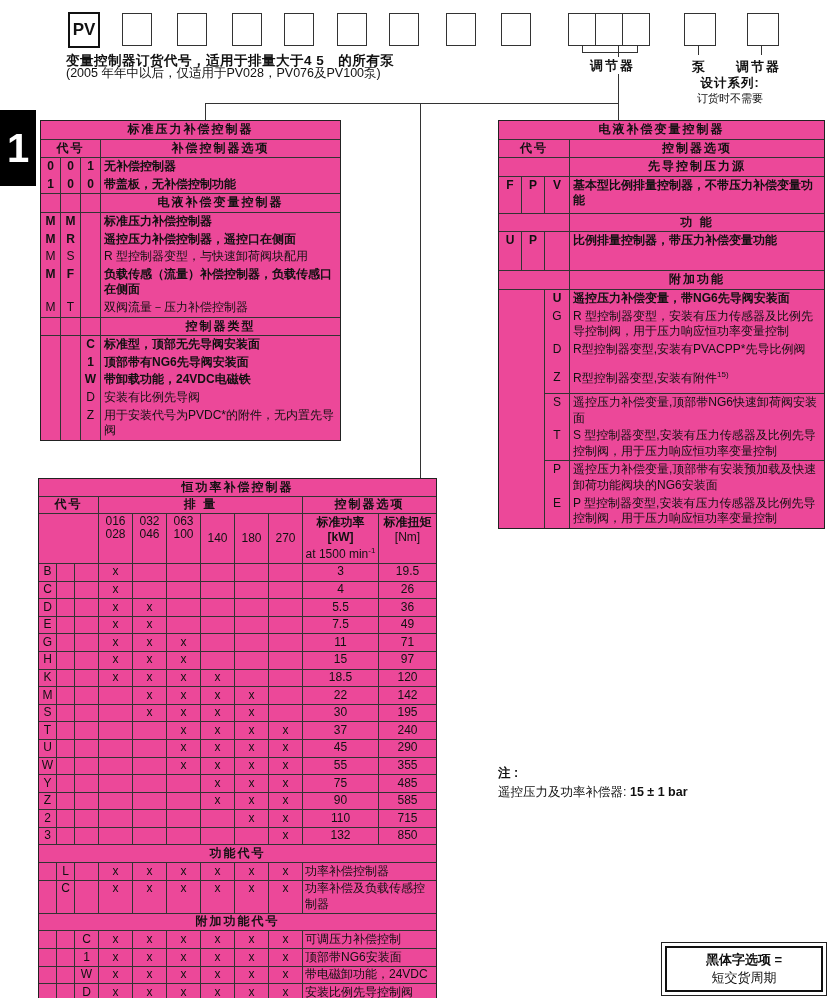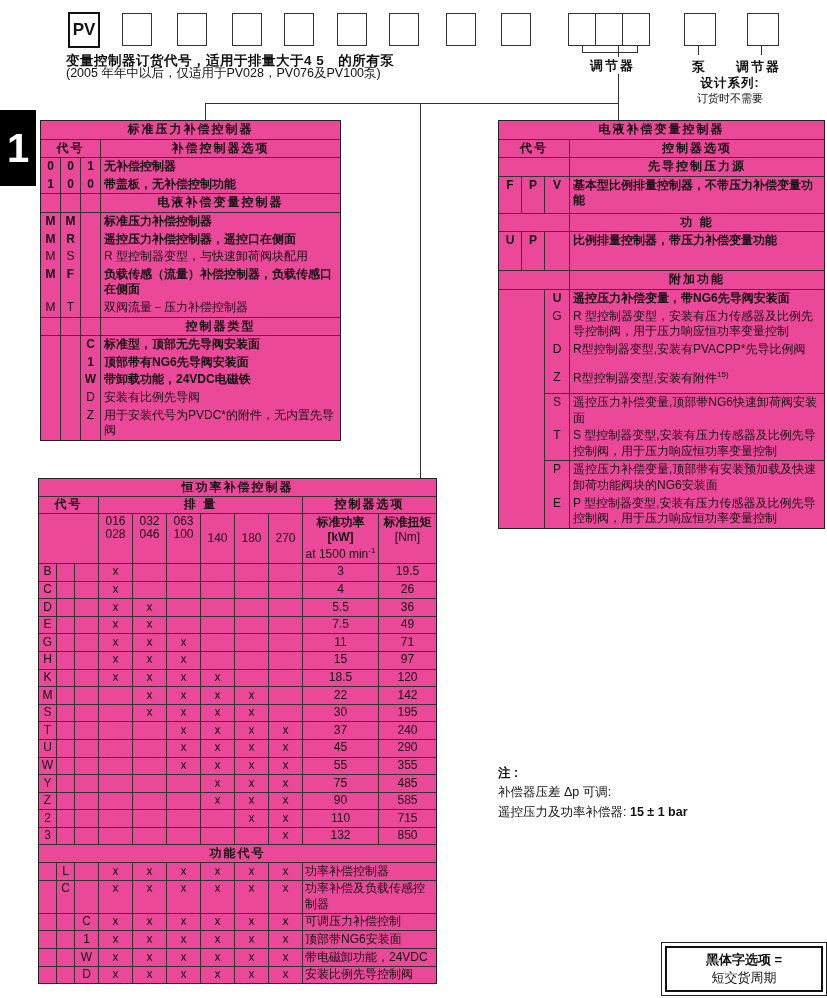--- a/index.html
+++ b/index.html
@@ -537,20 +537,23 @@
           <td></td>
           <td class="cc">x</td>
           <td class="cc">x</td>
           <td class="cc">x</td>
           <td class="cc">x</td>
           <td class="cc">x</td>
           <td class="cc">x</td>
           <td colspan="2" class="desc">功率补偿及负载传感控制器</td>
         </tr>
     <tr>
+          <td colspan="11" class="hdr">附加功能代号</td>
+        </tr>
+    <tr>
           <td></td>
           <td></td>
           <td class="cc">C</td>
           <td class="cc">x</td>
           <td class="cc">x</td>
           <td class="cc">x</td>
           <td class="cc">x</td>
           <td class="cc">x</td>
           <td class="cc">x</td>
           <td colspan="2" class="desc">可调压力补偿控制</td>
@@ -590,21 +593,20 @@
           <td class="cc">x</td>
           <td class="cc">x</td>
           <td colspan="2" class="desc">安装比例先导控制阀</td>
         </tr>
 
   </tbody>
     </table>
 
   <div class="notes">
     <div class="b">注 :</div>
-    <div>补偿器压差 Δp 可调:</div>
     <div><span>遥控压力及功率补偿器: </span><span class="b">15 ± 1 bar</span></div>
   </div>
 
   <div class="legend-outer">
     <div class="legend-inner">
       <div class="b">黑体字选项 =</div>
       <div>短交货周期</div>
     </div>
   </div>
 

